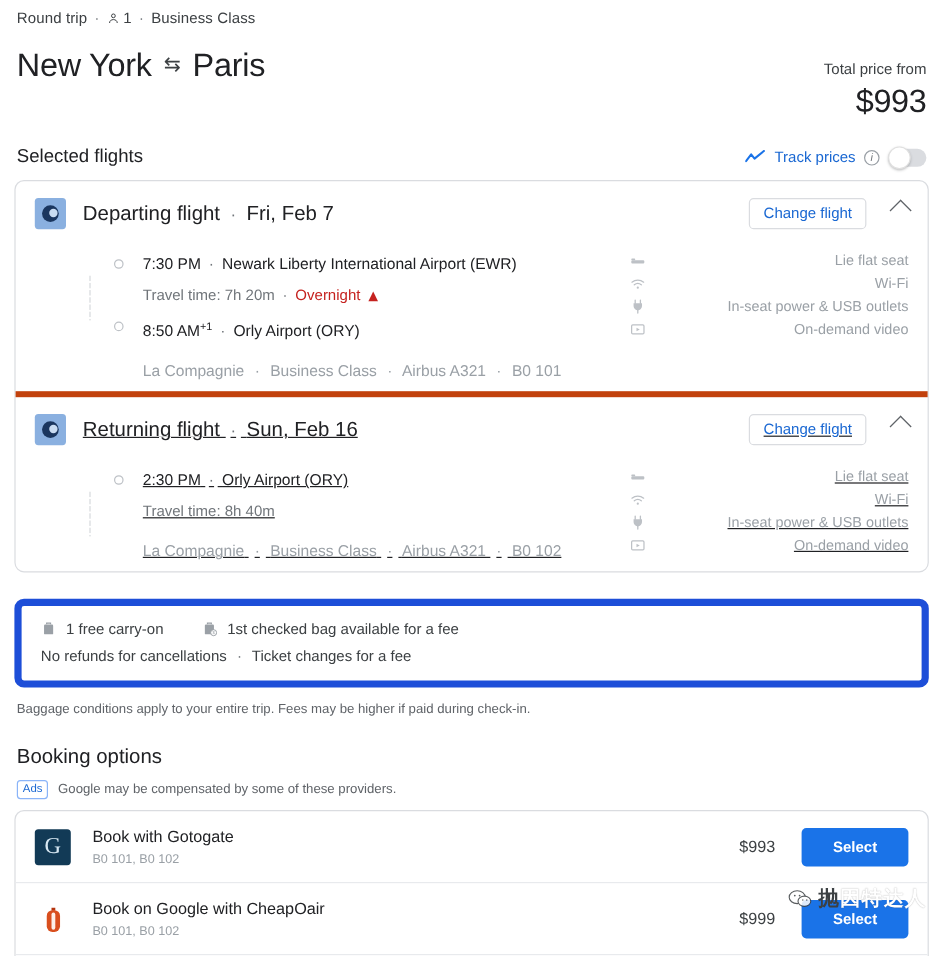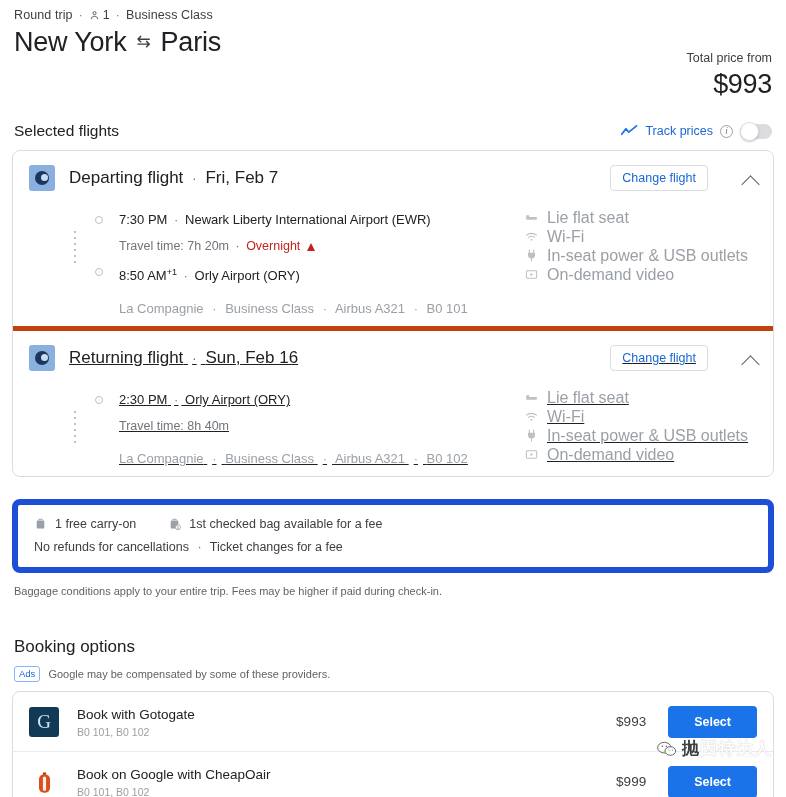--- a/index.html
+++ b/index.html
@@ -11,21 +11,21 @@
     color: #202124;
     overflow: hidden;
   }
   .page { position: relative; width: 786px; height: 778px; padding: 0 12px; }
 
   
   .topbar { display: flex; justify-content: space-between; align-items: flex-start; padding: 8px 2px 0 2px; }
   .trip-meta { display: flex; align-items: center; gap: 6px; font-size: 12.5px; color: #3c4043; letter-spacing: .1px; }
   .dot-sep { color: #70757a; font-size: 12px; }
   .pax { display: inline-flex; align-items: center; gap: 3px; }
-  .route { font-size: 27px; font-weight: 400; color: #202124; letter-spacing: -.2px; margin-top: 4px; line-height: 1.22; display: flex; align-items: center; gap: 10px; justify-content: space-between; }
+  .route { font-size: 27px; font-weight: 400; color: #202124; letter-spacing: -.2px; margin-top: 16px; line-height: 1.22; display: flex; align-items: center; gap: 10px; justify-content: space-between; }
   .swap { font-size: 17px; color: #3c4043; }
   .price-box { text-align: right; padding-top: 2px; }
   .price-label { font-size: 12.5px; color: #3c4043; margin-top: 41px; }
   .price-amount { font-size: 27px; font-weight: 400; color: #202124; margin-top: 4px; letter-spacing: -.3px; }
 
   
   .sel-row { display: flex; justify-content: space-between; align-items: center; margin-top: 22px; padding: 0 2px; }
   .sel-title { font-size: 15.5px; color: #202124; }
   .track-wrap { display: flex; align-items: center; gap: 7px; }
   .track-label { font-size: 12.5px; color: #1967d2; }
@@ -36,55 +36,55 @@
   
   .card { border: 1px solid #dadce0; border-radius: 8px; background: #fff; margin-top: 10px; }
   .leg { padding: 14px 16px 10px 16px; position: relative; }
   .leg + .leg { border-top: 5px solid #c2410c; text-decoration: underline; }
   .leg-head { display: flex; align-items: center; gap: 14px; }
   .air-logo { width: 26px; height: 26px; border-radius: 3px; background: #8ab0e0; display: inline-flex; align-items: center; justify-content: center; flex: 0 0 auto; }
   .air-logo .cglyph { width: 14px; height: 14px; border-radius: 50%; background: #1a365f; position: relative; }
   .air-logo .cglyph::after { content: ""; position: absolute; right: 1px; top: 3px; width: 7px; height: 7px; border-radius: 50%; background: #c9dcf2; }
   .leg-title { font-size: 17px; color: #202124; }
   .leg-title .sep { color: #70757a; margin: 0 4px; font-size: 14px; }
-  .leg-actions { margin-left: auto; display: flex; align-items: flex-end; gap: 36px; }
+  .leg-actions { margin-left: auto; display: flex; align-items: flex-start; gap: 22px; }
   .btn-outline { font-size: 12.5px; color: #1967d2; border: 1px solid #dadce0; background: #fff; border-radius: 4px; padding: 5px 11px; cursor: pointer; font-family: inherit; }
   .chev { width: 13px; height: 13px; border-left: 1.6px solid #5f6368; border-top: 1.6px solid #5f6368; transform: rotate(45deg); margin-top: 4px; }
 
   .leg-body { display: flex; margin-top: 16px; padding-left: 66px; }
   .timeline-col { flex: 1 1 auto; position: relative; }
   .tl { position: relative; padding-left: 24px; }
   .tl-row { font-size: 13px; color: #202124; line-height: 26px; position: relative; white-space: nowrap; }
   .tl-row.mid { color: #70757a; font-size: 12.5px; }
   .tl-row .sep { color: #70757a; margin: 0 3px; }
   .tl-row .sup { font-size: 9px; vertical-align: super; }
   .ring { position: absolute; left: -24px; top: 9px; width: 8px; height: 8px; border: 1.4px solid #bdc1c6; border-radius: 50%; background: #fff; }
   .dots { position: absolute; left: -21px; top: 22px; width: 2px; height: 38px;
           background-image: radial-gradient(#bdc1c6 45%, transparent 46%);
           background-size: 2px 6px; background-repeat: repeat-y; }
   .overnight { color: #c5221f; }
   .warn-tri { display: inline-block; width: 0; height: 0; border-left: 4.5px solid transparent; border-right: 4.5px solid transparent; border-bottom: 8px solid #c5221f; position: relative; top: 1px; margin-left: 3px; }
   .leg-foot { font-size: 13px; color: #9aa0a6; margin-top: 12px; padding-left: 24px; }
   .leg-foot .sep { margin: 0 5px; }
 
   .amen-col { flex: 0 0 232px; padding-top: 1px; }
-  .amen { display: flex; align-items: center; gap: 9px; font-size: 16px; color: #9aa0a6; line-height: 19px; }
+  .amen { display: flex; align-items: center; gap: 9px; font-size: 12px; color: #9aa0a6; line-height: 19px; justify-content: space-between; }
   .amen svg { flex: 0 0 auto; }
 
   
   .bags { border: 6px solid #1d4ed8; border-radius: 8px; padding: 12px 16px 13px 16px; margin-top: 22px; }
   .bags-top { display: flex; align-items: center; gap: 10px; font-size: 12.5px; color: #3c4043; }
   .bags-top .item { display: flex; align-items: center; gap: 8px; }
   .bags-top .item + .item { margin-left: 22px; }
   .bags-bot { font-size: 12.5px; color: #3c4043; margin-top: 9px; }
   .bags-bot .sep { color: #70757a; margin: 0 5px; }
   .bag-note { font-size: 11px; color: #5f6368; margin-top: 12px; padding-left: 2px; }
 
   
-  .bo-title { font-size: 17px; color: #202124; margin-top: 40px; padding-left: 2px; }
+  .bo-title { font-size: 17px; color: #202124; margin-top: 24px; padding-left: 2px; }
   .ads-row { display: flex; align-items: center; gap: 8px; margin-top: 9px; padding-left: 2px; }
   .ads-badge { font-size: 9.5px; color: #1967d2; border: 1px solid #8ab4f8; border-radius: 3px; padding: 1px 4px; line-height: 1.25; }
   .ads-text { font-size: 11px; color: #5f6368; }
 
   .bo-card { border: 1px solid #dadce0; border-radius: 8px; margin-top: 9px; overflow: hidden; }
   .bo-row { display: flex; align-items: center; padding: 13px 16px; }
   .bo-row + .bo-row { border-top: 1px solid #e8eaed; }
   .bo-logo { width: 30px; height: 30px; border-radius: 3px; flex: 0 0 auto; display: inline-flex; align-items: center; justify-content: center; }
   .logo-gotogate { background: #123a56; color: #d7e7f2; font-size: 19px; font-family: "Liberation Serif", serif; }
   .logo-cheapoair { background: #fff; }

